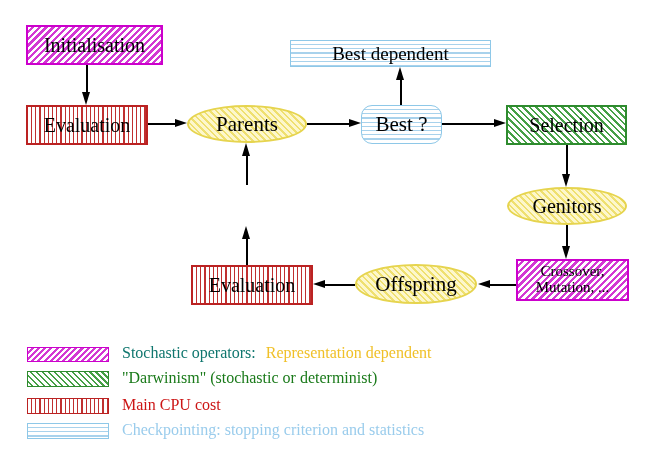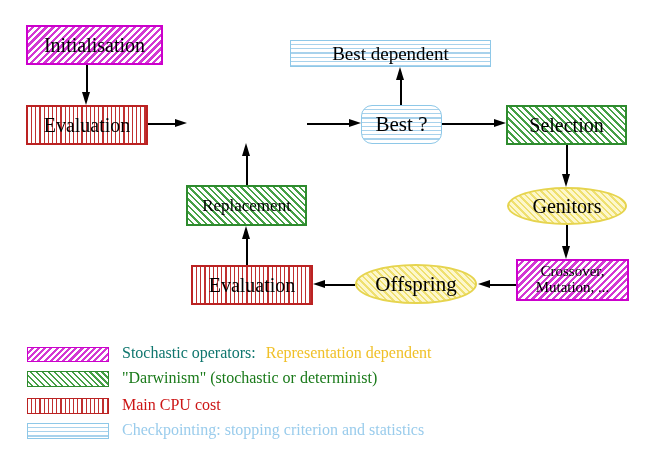--- a/index.html
+++ b/index.html
@@ -45,20 +45,23 @@
 <div class="canvas">
 
   <div class="node hatch-magenta" style="left:26px;top:25px;width:137px;height:40px;font-size:20px;">
     <span>Initialisation</span>
   </div>
 
   <div class="node stripes-red" style="left:26px;top:105px;width:122px;height:40px;font-size:20px;">
     <span>Evaluation</span>
   </div>
 
+  <div class="node ellipse hatch-yellow" style="left:187px;top:105px;width:120px;height:38px;font-size:21px;">
+    <span>Parents</span>
+  </div>
 
   <div class="node stripes-cyan" style="left:290px;top:40px;width:201px;height:27px;font-size:19px;">
     <span>Best dependent</span>
   </div>
 
   <div class="node stripes-cyan" style="left:361px;top:105px;width:81px;height:39px;font-size:21px;border-radius:11px;">
     <span>Best ?</span>
   </div>
 
   <div class="node hatch-green" style="left:506px;top:105px;width:121px;height:40px;font-size:20px;">
@@ -75,23 +78,20 @@
   </div>
 
   <div class="node ellipse hatch-yellow" style="left:355px;top:264px;width:122px;height:40px;font-size:21px;">
     <span>Offspring</span>
   </div>
 
   <div class="node stripes-red" style="left:191px;top:265px;width:122px;height:40px;font-size:20px;">
     <span>Evaluation</span>
   </div>
 
-  <div class="node hatch-green" style="left:186px;top:185px;width:121px;height:41px;font-size:17px;">
-    <span>Replacement</span>
-  </div>
 
 
   <div>
     <div class="aline" style="left:86px;top:65px;width:1.5px;height:28px;"></div>
     <div class="ahead down" style="left:82px;top:92px;"></div>
   </div>
 
   <div>
     <div class="aline" style="left:148px;top:123px;width:28px;height:1.5px;"></div>
     <div class="ahead right" style="left:175px;top:119px;"></div>

